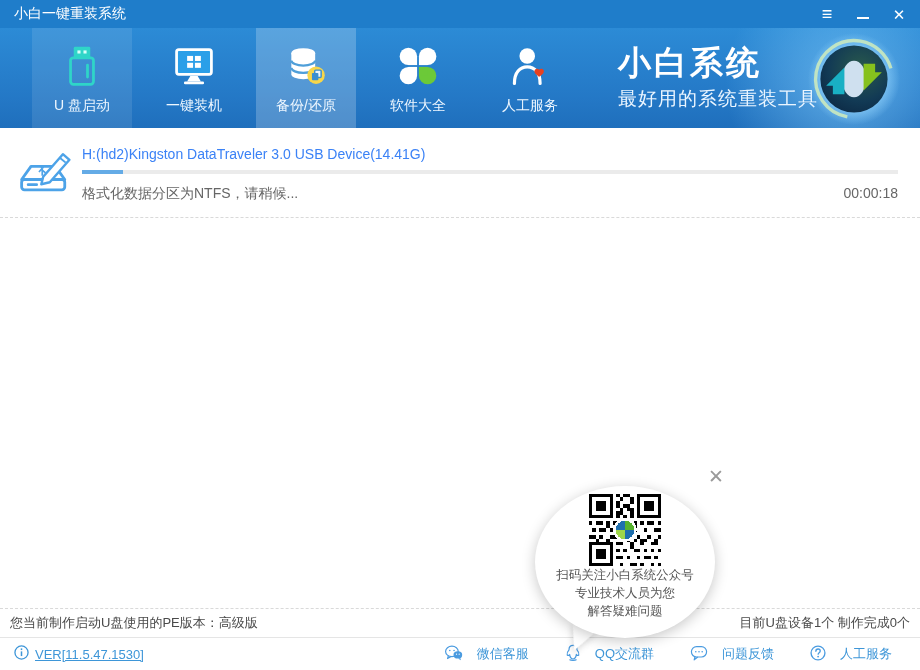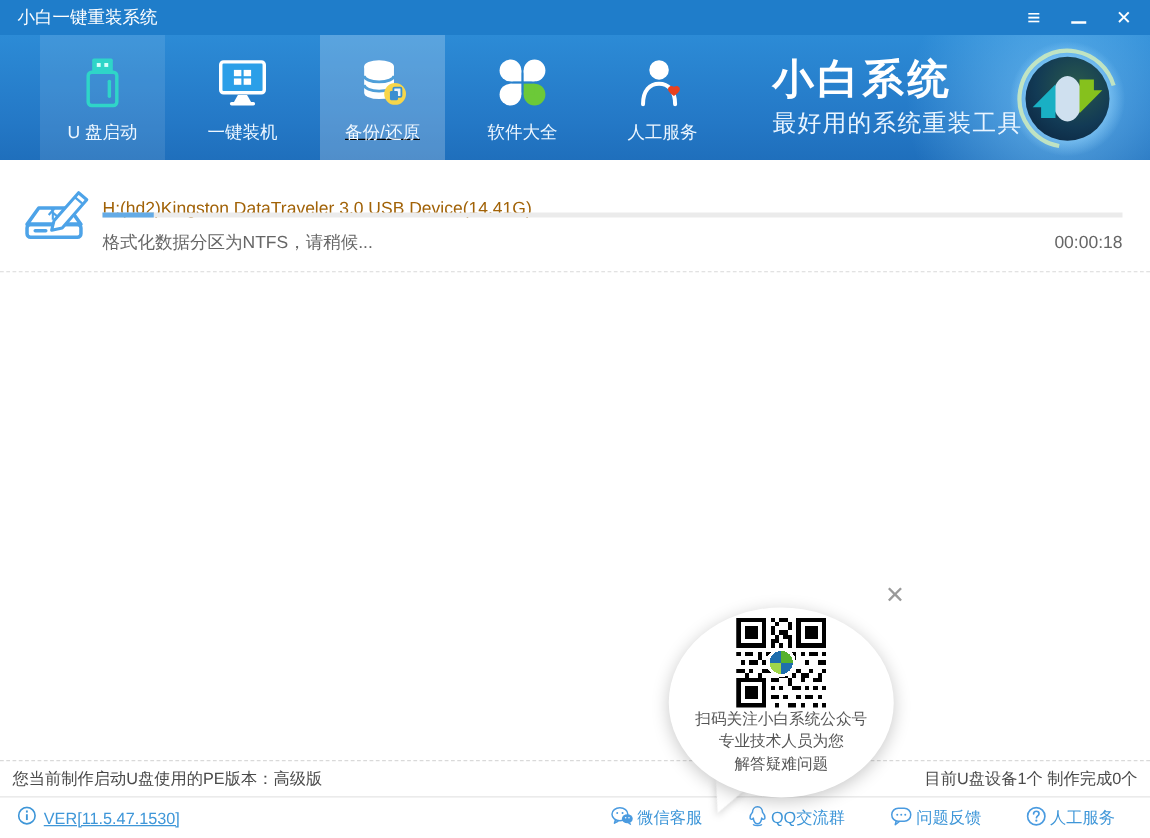--- a/index.html
+++ b/index.html
@@ -15,32 +15,32 @@
   .win-btn.min i { display:block; width:12px; height:2px; background:#fff; margin-top:8px; }
   .win-btn.close { font-size:15px; font-weight:bold; }
 
   
   .navbar { height:100px; flex:0 0 auto; position:relative; display:flex; align-items:stretch; padding-left:20px;
             background: radial-gradient(circle 120px at 845px 55px, rgba(140,212,255,.55), rgba(140,212,255,0) 100%),
                         linear-gradient(180deg,#2c8bd6 0%, #2478c6 70%, #1f6fbc 100%); }
   .nav-tab { width:100px; display:flex; flex-direction:column; align-items:center; justify-content:center; gap:7px; cursor:pointer;margin-left:12px; }
   .nav-tab .label { color:#eef7ff; font-size:14px; white-space:nowrap; }
   .nav-tab.subtle { background:rgba(255,255,255,.10); }
-  .nav-tab.active { background:rgba(255,255,255,.22);text-decoration:underline; }
+  .nav-tab.active { background:rgba(255,255,255,.22); }
   .nav-icon { width:48px; height:48px; display:flex; align-items:center; justify-content:center; }
 
   .brand { display:flex; flex-direction:column; justify-content:center; margin-left:38px; }
   .brand-title { color:#fff; font-size:33px; font-weight:bold; letter-spacing:3px; line-height:1.15; }
   .brand-sub { color:#eaf5ff; font-size:19px; margin-top:4px; letter-spacing:1px; }
   .brand-logo { position:absolute; right:18px; top:3px; width:96px; height:96px; }
 
   
   .progress-sec { height:90px; flex:0 0 auto; position:relative; background:#fff; border-bottom:1px dashed #d9d9d9; }
   .drive-icon { position:absolute; left:16px; top:13px; width:60px; height:62px; }
-  .device-line { position:absolute; left:82px; top:18px; font-size:14px; color:#a16207;margin-top:12px; }
+  .device-line { position:absolute; left:82px; top:18px; font-size:14px; color:#3b82f6; }
   .progress-track { position:absolute; left:82px; right:22px; top:42px; height:4px; background:#ebebeb; }
   .progress-fill { height:100%; background:#64abe6; width:0; }
   .progress-status { position:absolute; left:82px; top:57px; font-size:14px; color:#666; }
   .progress-timer { position:absolute; right:22px; top:57px; font-size:14px; color:#666; }
 
   
   .main { flex:1 1 auto; background:#fff; position:relative; }
 
   
   .qr-bubble { position:absolute; left:535px; top:486px; width:180px; height:152px; background:#fff; border-radius:50%;
@@ -53,21 +53,21 @@
   .qr-close { position:absolute; left:708px; top:467px; z-index:13; color:#9a9a9a; font-size:19px; cursor:pointer; line-height:1; }
 
   
   .status-bar { height:29px; flex:0 0 auto; display:flex; align-items:center; justify-content:space-between; padding:0 10px; }
   .status-bar .txt { font-size:13px; color:#4a4a4a; }
 
   
   .footer { height:33px; flex:0 0 auto; border-top:1px solid #e5e5e5; display:flex; align-items:center; padding:0 28px 0 14px; background:#fff; }
   .ver { display:flex; align-items:center; gap:6px; color:#3e96d8; font-size:13px; cursor:pointer;text-decoration:underline; }
   .flinks { margin-left:auto; display:flex; align-items:center; gap:36px; }
-  .flink { display:flex; align-items:center; gap:3px; color:#3e96d8; font-size:13px; cursor:pointer; white-space:nowrap; }
+  .flink { display:flex; align-items:center; gap:14px; color:#3e96d8; font-size:13px; cursor:pointer; white-space:nowrap; }
   .flink svg, .ver svg { flex:0 0 auto; }
 </style>
 </head>
 <body>
 
 <div class="app">
 
   <div class="titlebar">
     <span class="title">小白一键重装系统</span>
     <div class="win-controls">

